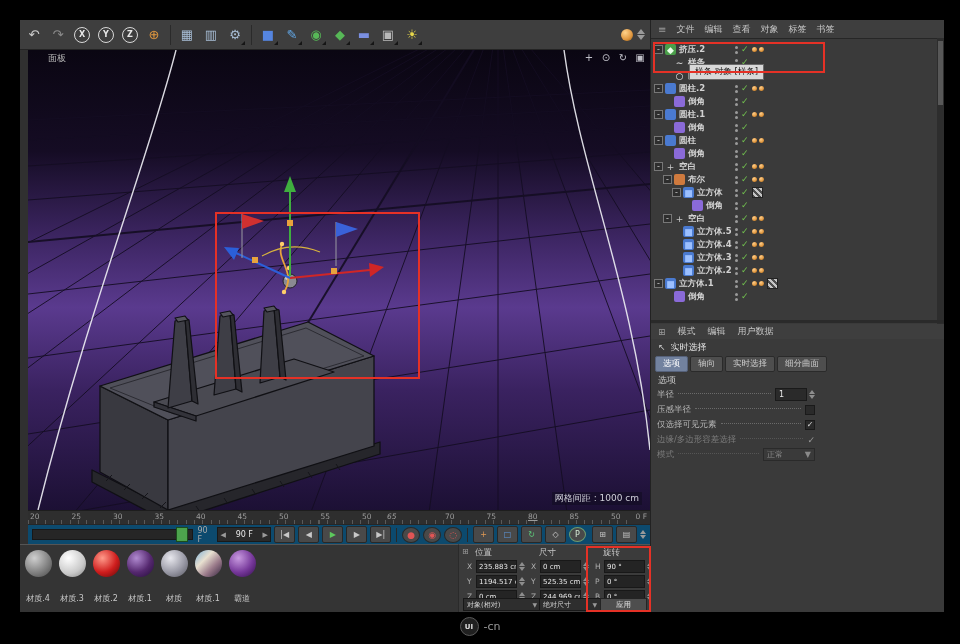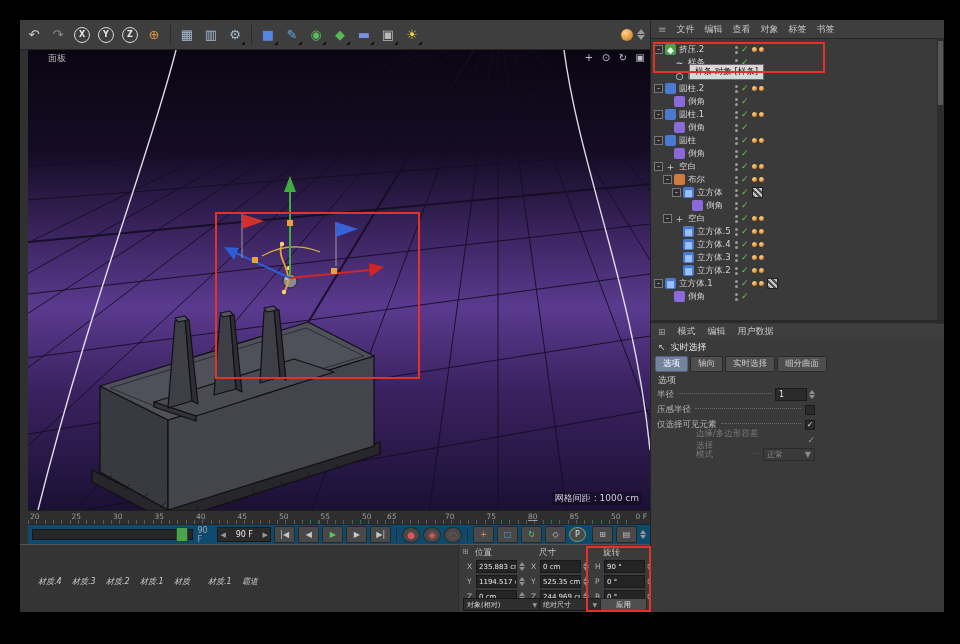--- a/index.html
+++ b/index.html
@@ -56,21 +56,21 @@
   .tbar-btn.round{border-radius:50%;width:14px;height:14px;min-width:14px;color:#e05555;font-size:9px;}
   .tbar-btn.pbtn{border-radius:50%;width:13px;height:13px;min-width:13px;border-color:#6f9a6f;color:#d4e8d4;font-size:8px;}
   .vsep{width:1px;height:14px;background:#292929;margin:0 2px;}
   .t-spacer{flex:1;}
   .updown-sm i{border-left:3px solid transparent;border-right:3px solid transparent;}
   .updown-sm .tri-up{border-bottom:4px solid #9a9a9a;}
   .updown-sm .tri-down{border-top:4px solid #9a9a9a;}
   
   .mats{left:0;top:524px;width:438px;height:68px;background:#343434;border-top:1px solid #555;
         display:flex;gap:2px;padding:5px 2px 0;box-sizing:border-box;}
-  .mat{width:32px;display:flex;flex-direction:row;align-items:center;gap:16px;font-style:italic;}
+  .mat{width:32px;display:flex;flex-direction:column;align-items:center;gap:16px;}
   .sphere{width:27px;height:27px;border-radius:50%;}
   .s-gray{background:radial-gradient(circle at 35% 30%,#cfcfcf,#7c7c7c 60%,#454545);}
   .s-white{background:radial-gradient(circle at 35% 30%,#ffffff,#c9c9c9 60%,#7f7f7f);}
   .s-red{background:radial-gradient(circle at 35% 30%,#ff9a8a,#cf1d1d 55%,#5c0808);}
   .s-violet{background:radial-gradient(circle at 35% 30%,#b08ad0,#55286f 55%,#220c38);}
   .s-silver{background:radial-gradient(circle at 35% 30%,#e8e8ee,#9a9aa6 55%,#54545e);}
   .s-textured{background:linear-gradient(135deg,#7ab0d8 0%,#e8e0d0 35%,#9a7a8a 65%,#32243e 100%);}
   .s-purple{background:radial-gradient(circle at 35% 30%,#c89ae0,#76389a 55%,#310c4a);}
   .mlabel{font-size:8px;color:#c8c8c8;white-space:nowrap;}
   
@@ -96,21 +96,21 @@
   .rmenu{position:absolute;left:0;top:0;right:0;height:18px;background:#3e3e3e;border-bottom:1px solid #262626;
         display:flex;align-items:center;gap:10px;padding:0 7px;font-size:9px;color:#c6c6c6;}
   .rmenu .mico{color:#9a9a9a;font-size:10px;}
   .tree{left:0;top:18px;right:8px;height:286px;overflow:hidden;padding-top:5px;box-sizing:border-box;}
   .trow{height:13px;display:flex;align-items:center;font-size:8.5px;color:#d2d2d2;position:relative;}
   .exp{width:9px;height:9px;border:1px solid #777;color:#cccccc;font-size:8px;line-height:7px;
         text-align:center;background:#2e2e2e;box-sizing:border-box;flex:none;margin-right:2px;}
   .expsp{width:11px;flex:none;}
   .oicon{width:11px;height:11px;margin-right:3px;display:flex;align-items:center;justify-content:center;
         font-size:9px;border-radius:2px;flex:none;}
-  .tname{white-space:nowrap;}
+  .tname{white-space:nowrap;font-weight:bold;}
   .tcluster{position:absolute;left:84px;display:flex;align-items:center;gap:3px;}
   .dots{display:flex;flex-direction:column;gap:2px;}
   .dots i{width:3px;height:3px;border-radius:50%;background:#9a9a9a;display:block;}
   .chk{color:#72c24f;font-size:9px;line-height:9px;}
   .odots{display:flex;gap:2px;}
   .odots i{width:5px;height:5px;border-radius:50%;display:block;
         background:radial-gradient(circle at 35% 30%,#ffce8a,#e0973f 60%,#7a4a10);}
   .checker{width:9px;height:9px;background:linear-gradient(45deg,#c4c4c4 25%,#4e4e4e 25%,#4e4e4e 50%,#c4c4c4 50%,#c4c4c4 75%,#4e4e4e 75%);
         background-size:6px 6px;border:1px solid #222;}
   .tscroll{right:0;top:18px;width:7px;height:286px;background:#2d2d2d;}
@@ -124,21 +124,21 @@
   .amtitle{left:0;top:320px;height:14px;display:flex;align-items:center;gap:5px;padding:0 7px;
         font-size:9px;color:#e0e0e0;}
   .amtitle .am-ico{color:#c8c8c8;font-size:9px;}
   .subtabs{left:4px;top:336px;display:flex;gap:2px;}
   .stab{background:#4e4e4e;border:1px solid #2a2a2a;color:#cccccc;font-size:8.5px;
         padding:1px 7px;border-radius:2px;}
   .stab.active{background:#72829f;border-color:#55617a;color:#ffffff;}
   .amsection{left:7px;top:354px;font-size:9px;color:#c2c2c2;}
   .params{left:6px;top:367px;width:158px;}
   .prow{height:15px;display:flex;align-items:center;font-size:8.5px;color:#b6b6b6;}
-  .prow.dis, .prow.dis .leader{color:#7a7a7a;border-color:#555;margin-left:39px;}
+  .prow.dis, .prow.dis .leader{color:#7a7a7a;border-color:#555;}
   .leader{flex:1;border-bottom:1px dotted #6a6a6a;margin:0 4px 4px;height:1px;}
   .pval{background:#2a2a2a;border:1px solid #1a1a1a;color:#e8e8e8;font-size:8px;padding:0 3px;
         min-width:24px;height:11px;display:flex;align-items:center;}
   .pspin{display:flex;flex-direction:column;gap:1px;margin-left:2px;}
   .pspin i{display:block;width:0;height:0;border-left:3px solid transparent;border-right:3px solid transparent;}
   .pspin .tu{border-bottom:4px solid #8e8e8e;}
   .pspin .td{border-top:4px solid #8e8e8e;}
   .cb{width:10px;height:10px;background:#2a2a2a;border:1px solid #1a1a1a;color:#dedede;font-size:8px;
         display:flex;align-items:center;justify-content:center;box-sizing:border-box;}
   .plaincheck{color:#9a9a9a;font-size:9px;}
@@ -868,13 +868,17 @@
             </span>
           </div>
         </div>
     </div>
   </div>
 
   <div class="anno" style="left:215px;top:212px;width:201px;height:163px"></div>
   <div class="anno" style="left:653px;top:42px;width:168px;height:27px"></div>
   <div class="anno" style="left:586px;top:546px;width:61px;height:62px"></div>
 
+  <div class="wm">
+    <span class="wm-logo">UI</span>
+    <span class="wm-text">-cn</span>
+  </div>
 </div>
 
 </body></html>

